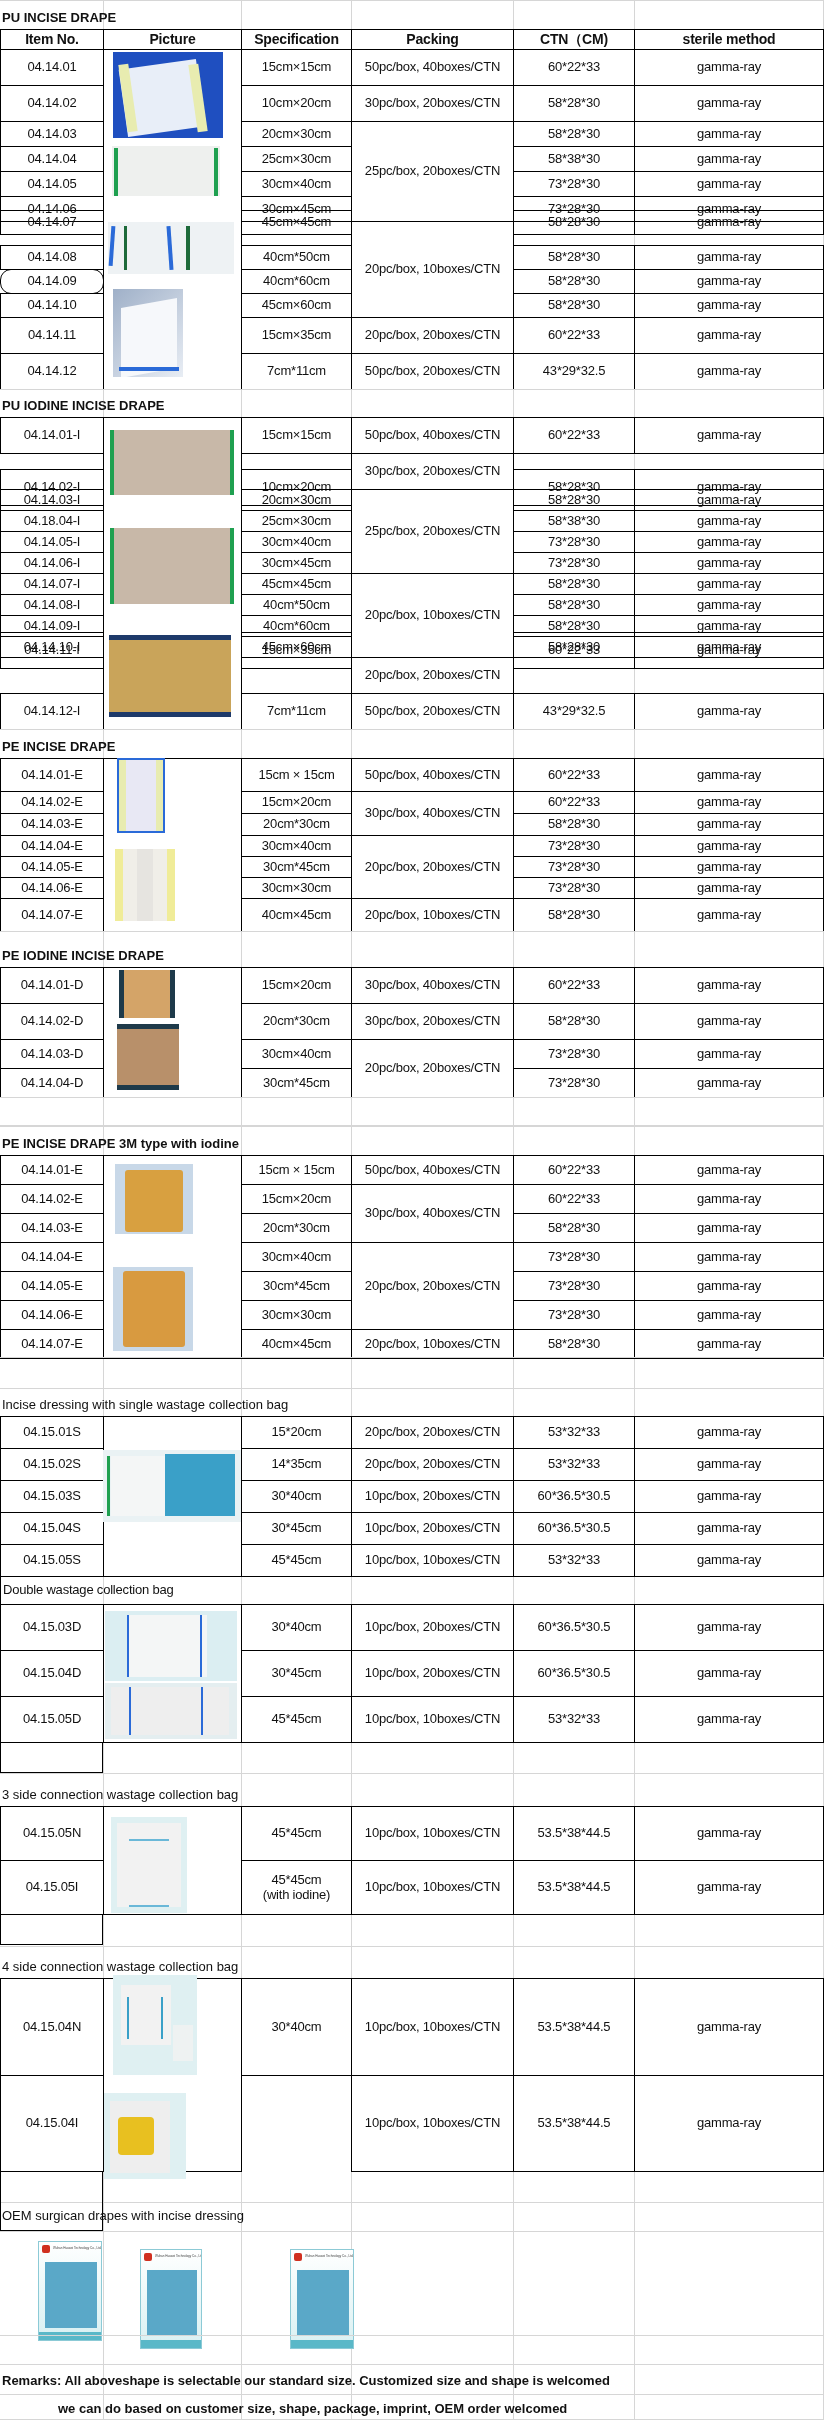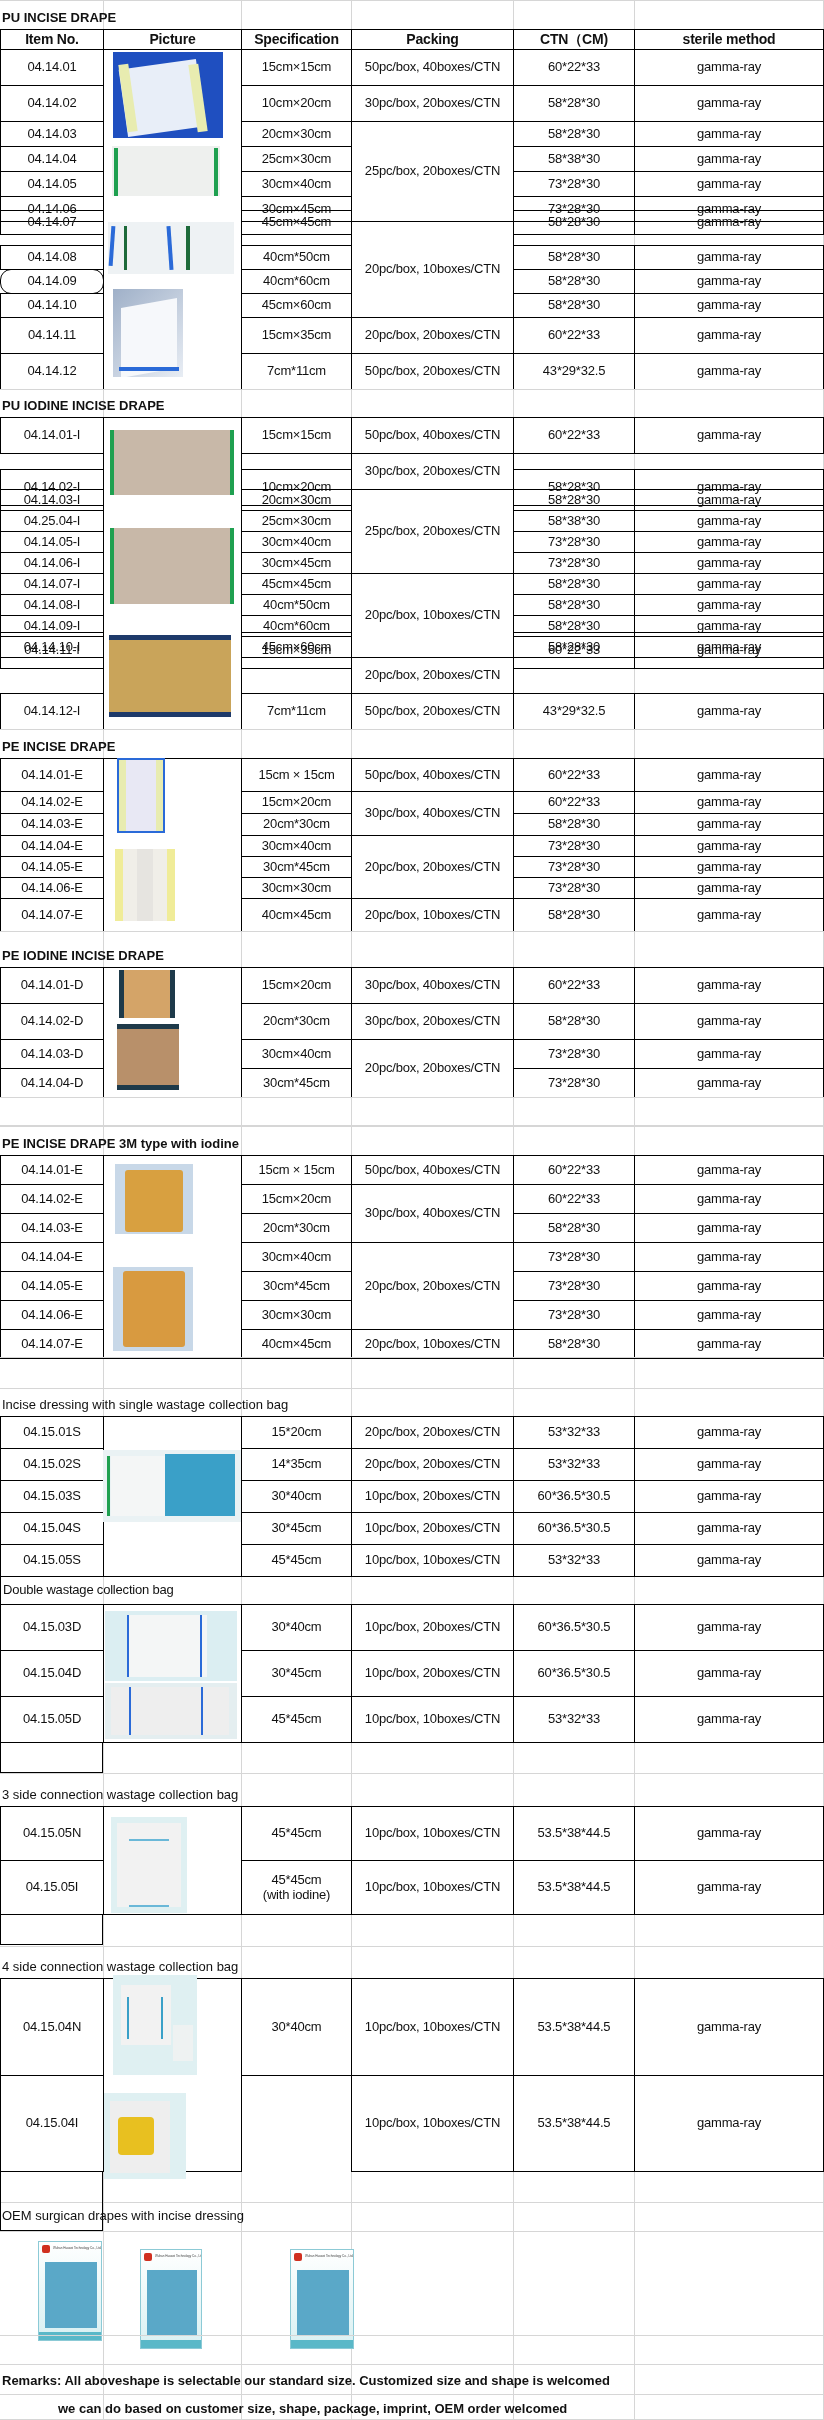--- a/index.html
+++ b/index.html
@@ -157,21 +157,21 @@
       <div class="cell b c4" style="white-space: pre-line;">58*28*30</div>
       <div class="cell b c5" style="white-space: pre-line;">gamma-ray</div>
     </div>
     <div class="row" style="top: 489px; height: 22px;">
       <div class="cell b c0" style="white-space: pre-line;">04.14.03-I</div>
       <div class="cell b c2" style="white-space: pre-line;">20cm×30cm</div>
       <div class="cell b c4" style="white-space: pre-line;">58*28*30</div>
       <div class="cell b c5" style="white-space: pre-line;">gamma-ray</div>
     </div>
     <div class="row" style="top: 510px; height: 22px;">
-      <div class="cell b c0" style="white-space: pre-line;">04.25.04-I</div>
+      <div class="cell b c0" style="white-space: pre-line;">04.18.04-I</div>
       <div class="cell b c2" style="white-space: pre-line;">25cm×30cm</div>
       <div class="cell b c4" style="white-space: pre-line;">58*38*30</div>
       <div class="cell b c5" style="white-space: pre-line;">gamma-ray</div>
     </div>
     <div class="row" style="top: 531px; height: 22px;">
       <div class="cell b c0" style="white-space: pre-line;">04.14.05-I</div>
       <div class="cell b c2" style="white-space: pre-line;">30cm×40cm</div>
       <div class="cell b c4" style="white-space: pre-line;">73*28*30</div>
       <div class="cell b c5" style="white-space: pre-line;">gamma-ray</div>
     </div>

